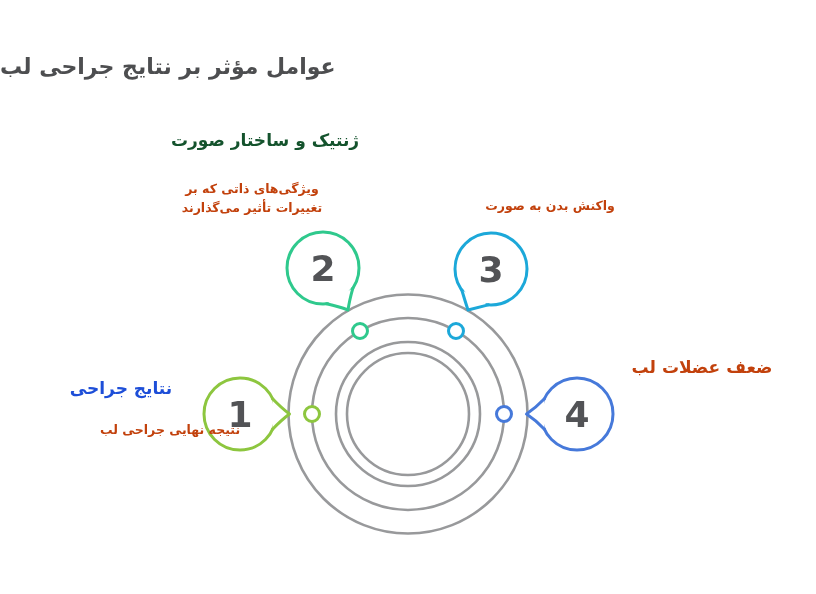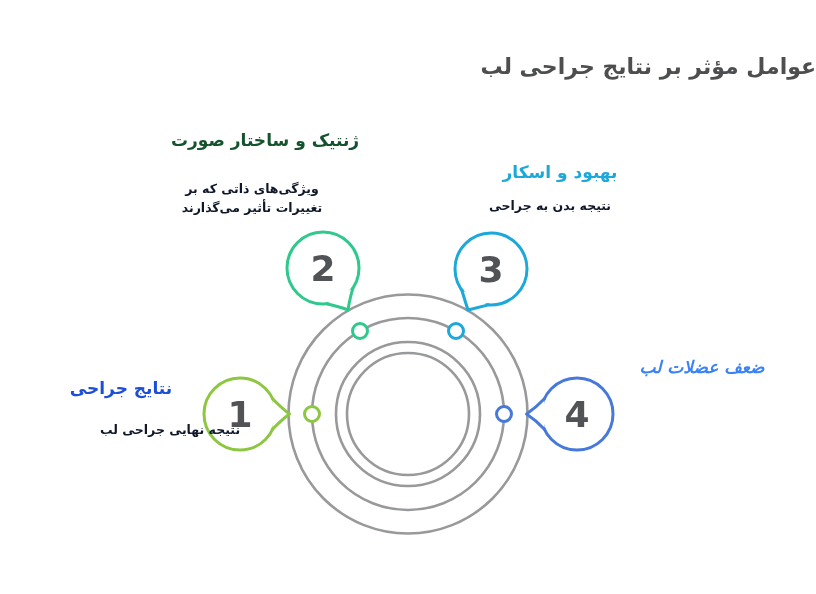--- a/index.html
+++ b/index.html
@@ -6,36 +6,36 @@
   .canvas{
     position:relative;
     width:816px;height:594px;
     background:#ffffff;
     overflow:hidden;
     font-family:"DejaVu Sans",sans-serif;
   }
   .diagram-svg{position:absolute;left:0;top:0;}
   .title{
     position:absolute;left:0;top:54px;width:816px;
-    text-align:right;direction:rtl;
+    text-align:left;direction:rtl;
     font-size:22px;font-weight:bold;color:#4D4E50;
   }
   .label{
     position:absolute;direction:rtl;text-align:center;
     font-size:17px;font-weight:bold;line-height:20px;
   }
   .desc{
     position:absolute;direction:rtl;text-align:center;
-    font-size:12.5px;font-weight:bold;color:#0f172a;
+    font-size:12.5px;font-weight:bold;color:#c2410c;
     line-height:19px;white-space:pre-line;
   }
   .c-lime{color:#1d4ed8;}
   .c-green{color:#14532d;}
   .c-cyan{color:#1CA8D9;}
-  .c-blue{color:#3b82f6;font-style:italic;}
+  .c-blue{color:#c2410c;}
   .pos-h1{left:16px;top:378px;width:210px;}
   .pos-d1{left:65px;top:420px;width:210px;}
   .pos-h2{left:155px;top:130px;width:220px;}
   .pos-d2{left:147px;top:179px;width:210px;}
   .pos-h3{left:450px;top:162px;width:220px;}
   .pos-d3{left:445px;top:196px;width:210px;}
   .pos-h4{left:592px;top:357px;width:220px;}
   .pos-d4{left:588px;top:402px;width:210px;}
   .ring{fill:none;stroke:#98999B;stroke-width:2.6;}
   .bubble{fill:#ffffff;stroke-width:3;}
@@ -92,18 +92,17 @@
     </g>
   </svg>
 
   <div class="label c-lime pos-h1">نتایج جراحی</div>
   <div class="desc pos-d1">نتیجه نهایی جراحی لب</div>
 
   <div class="label c-green pos-h2">ژنتیک و ساختار صورت</div>
   <div class="desc pos-d2">ویژگی‌های ذاتی که بر
 تغییرات تأثیر می‌گذارند</div>
 
-  <div class="label c-cyan pos-h3">بهبود و اسکار</div>
-  <div class="desc pos-d3">نتیجه بدن به جراحی</div>
+  <div class="desc pos-d3">واکنش بدن به صورت</div>
 
   <div class="label c-blue pos-h4">ضعف عضلات لب</div>
 
 </div>
 
 </body></html>

